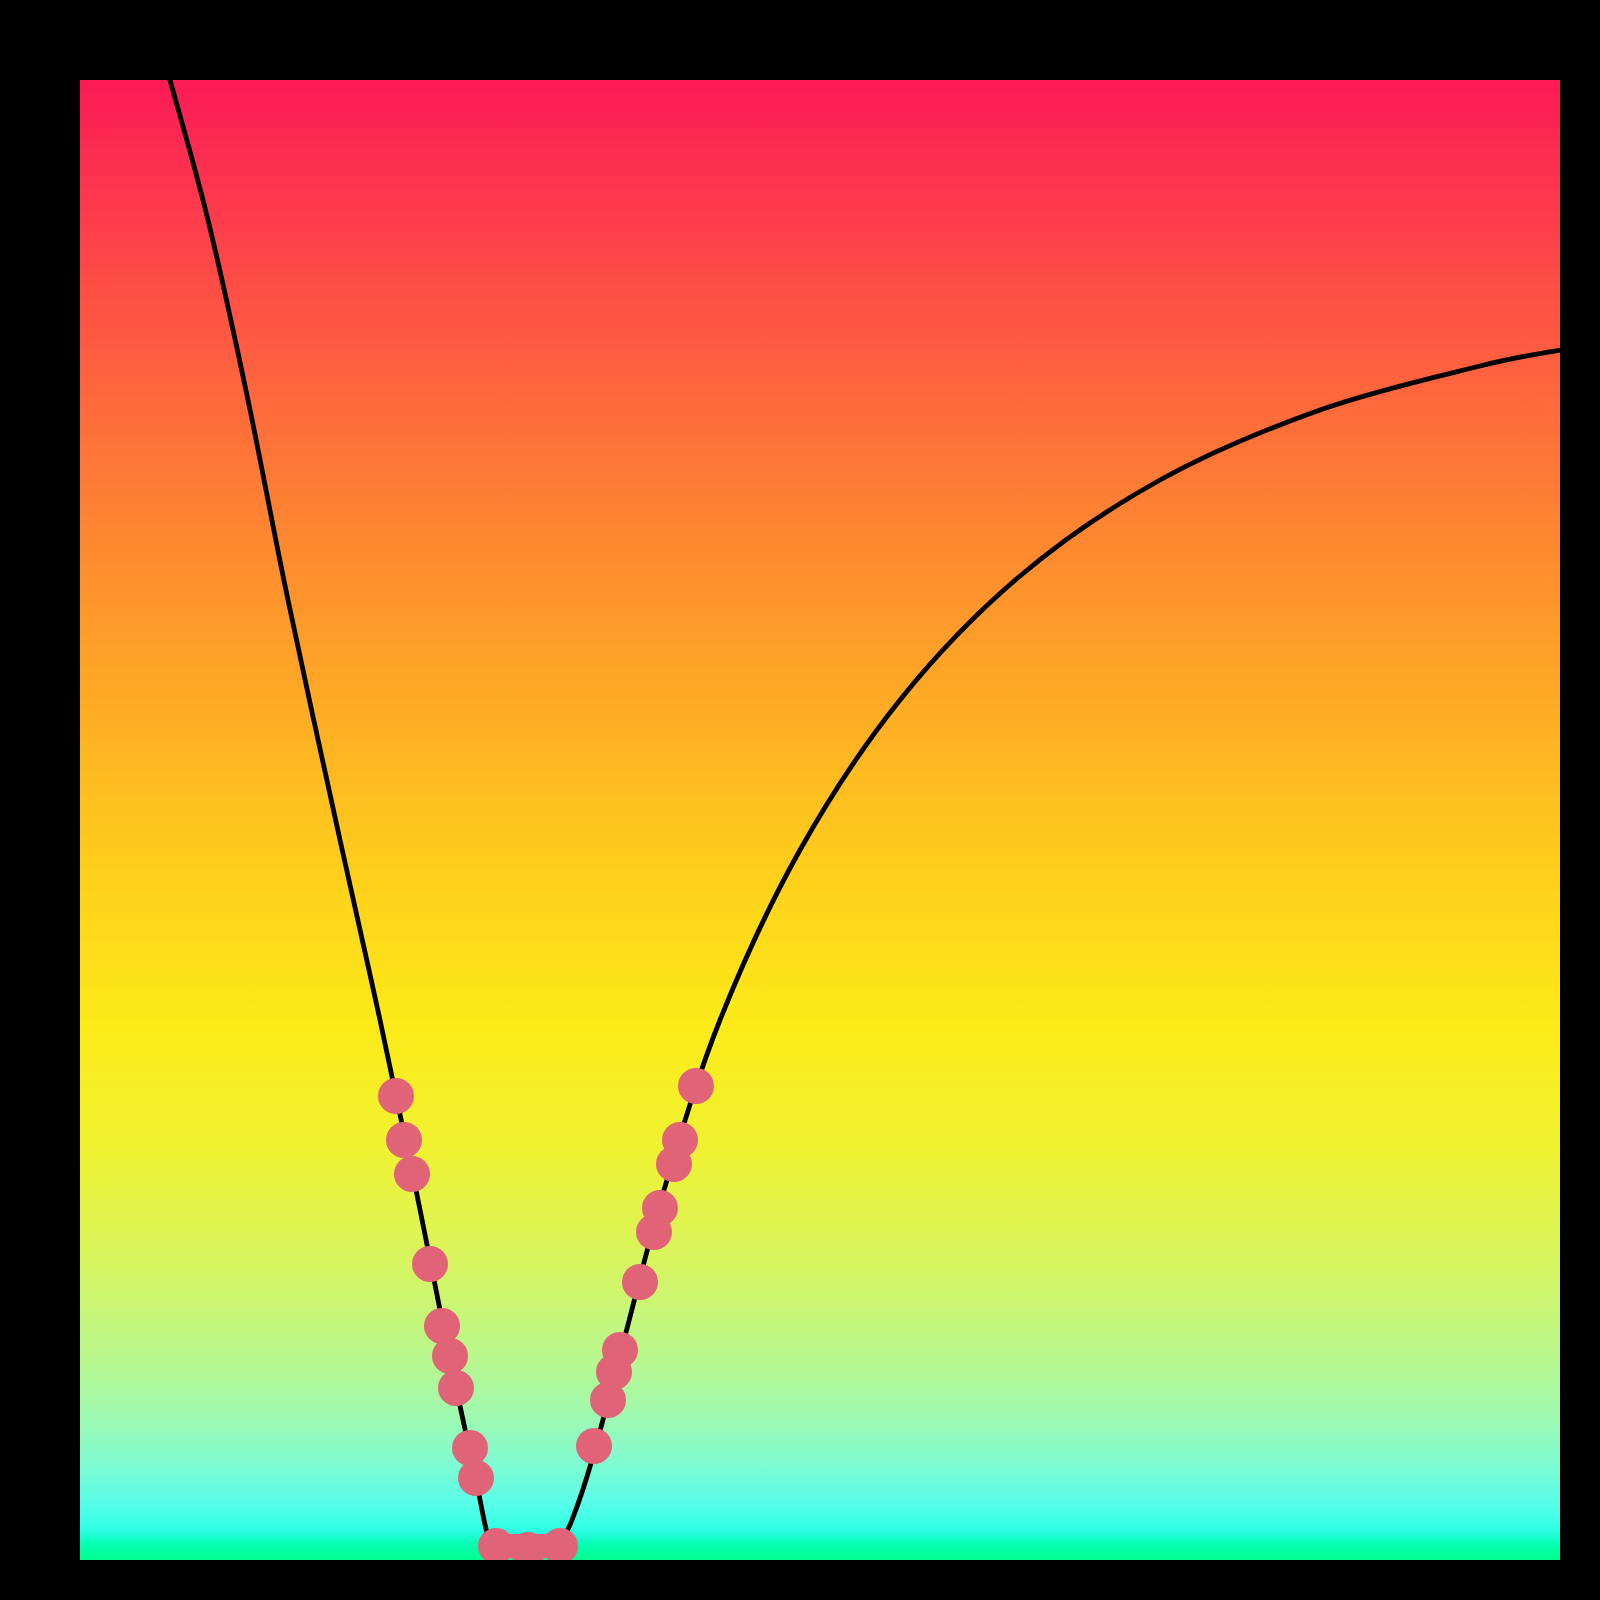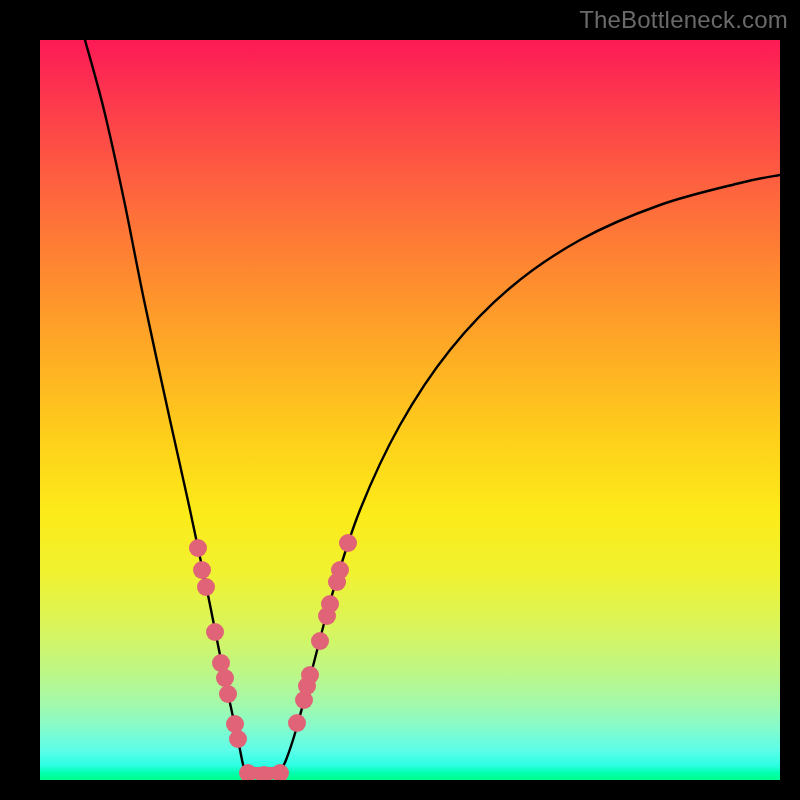--- a/index.html
+++ b/index.html
@@ -59,21 +59,20 @@
     color: #6a6a6a;
     font-size: 24px;
     letter-spacing: 0.2px;
     user-select: none;
   }
 </style>
 </head>
 <body>
 
 <div class="frame">
-  <div class="watermark">TheBottleneck.com</div>
 
   <div class="plot">
     <div class="gradient"></div>
 
     <svg class="svg-layer" viewBox="0 0 740 740" preserveAspectRatio="none">
       <path fill="none" stroke="#000" stroke-width="2.4" stroke-linecap="round" d="M 45 0 C 48.166666666666664 11.666666666666666, 57.5 43.33333333333333, 64 70 C 70.5 96.66666666666667, 77.33333333333333 128.33333333333334, 84 160 C 90.66666666666667 191.66666666666666, 96.33333333333333 223.33333333333334, 104 260 C 111.66666666666667 296.6666666666667, 122.33333333333333 345, 130 380 C 137.66666666666666 415, 143.66666666666666 440.8333333333333, 150 470 C 156.33333333333334 499.1666666666667, 162.33333333333334 527.5, 168 555 C 173.66666666666666 582.5, 179 610.8333333333334, 184 635 C 189 659.1666666666666, 194.66666666666666 684.5, 198 700 C 201.33333333333334 715.5, 202 722, 204 728 C 206 734, 209 734.6666666666666, 210 736"></path>
       <path fill="none" stroke="#000" stroke-width="2.4" stroke-linecap="round" d="M 238 736 C 239.33333333333334 733.3333333333334, 243 727.6666666666666, 246 720 C 249 712.3333333333334, 251.66666666666666 705, 256 690 C 260.3333333333333 675, 266 652.5, 272 630 C 278 607.5, 284 581.6666666666666, 292 555 C 300 528.3333333333334, 308.6666666666667 498.3333333333333, 320 470 C 331.3333333333333 441.6666666666667, 345 411.6666666666667, 360 385 C 375 358.3333333333333, 391.6666666666667 332.8333333333333, 410 310 C 428.3333333333333 287.1666666666667, 448.3333333333333 266.3333333333333, 470 248 C 491.6666666666667 229.66666666666666, 515 213.83333333333334, 540 200 C 565 186.16666666666666, 593.3333333333334 174.5, 620 165 C 646.6666666666666 155.5, 680 148, 700 143 C 720 138, 733.3333333333334 136.33333333333334, 740 135"></path>
       <path fill="none" stroke="#e06377" stroke-width="12" stroke-linecap="round" d="M 208 733 L 240 733"></path>
       <g id="marker-group">
           <circle cx="158" cy="508" r="9" fill="#e06377"></circle>

